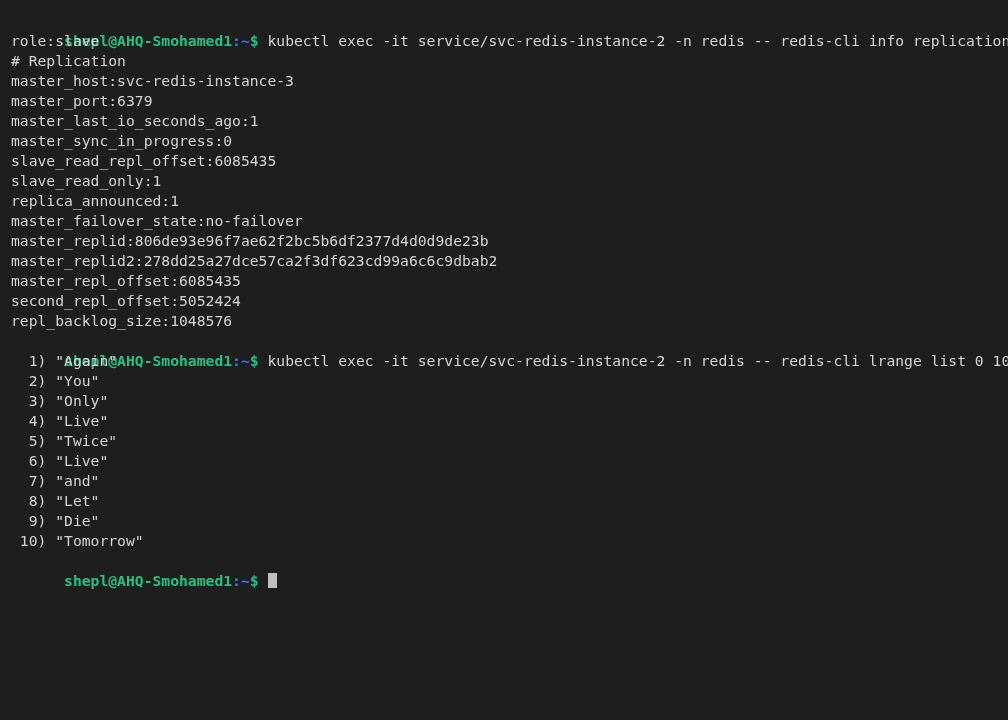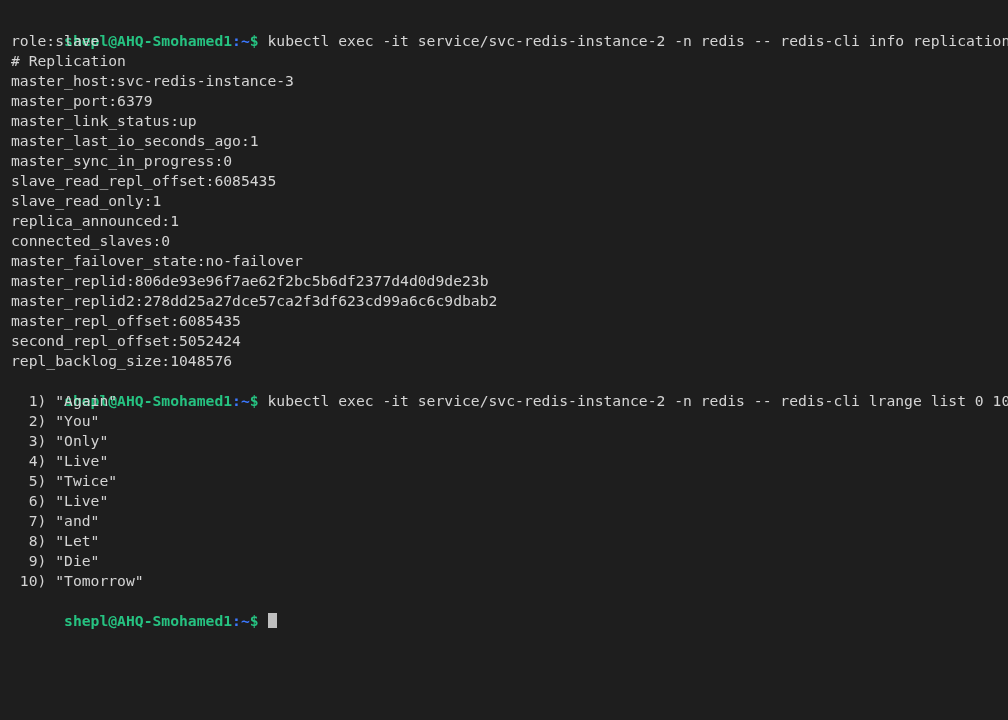--- a/index.html
+++ b/index.html
@@ -74,27 +74,25 @@
   <div class="screen">
 
     <div class="line">
       <span class="seg user">shepl@AHQ-Smohamed1</span><span class="seg punct-colon">:</span><span class="seg path">~</span><span class="seg dollar">$</span><span class="seg cmd"> kubectl exec -it service/svc-redis-instance-2 -n redis -- redis-cli info replication</span>
     </div>
 
     <div class="line out">role:slave</div>
     <div class="line out"># Replication</div>
     <div class="line out">master_host:svc-redis-instance-3</div>
     <div class="line out">master_port:6379</div>
-    <div class="line out">master_link_status:up</div>
     <div class="line out">master_last_io_seconds_ago:1</div>
     <div class="line out">master_sync_in_progress:0</div>
     <div class="line out">slave_read_repl_offset:6085435</div>
     <div class="line out">slave_read_only:1</div>
     <div class="line out">replica_announced:1</div>
-    <div class="line out">connected_slaves:0</div>
     <div class="line out">master_failover_state:no-failover</div>
     <div class="line out">master_replid:806de93e96f7ae62f2bc5b6df2377d4d0d9de23b</div>
     <div class="line out">master_replid2:278dd25a27dce57ca2f3df623cd99a6c6c9dbab2</div>
     <div class="line out">master_repl_offset:6085435</div>
     <div class="line out">second_repl_offset:5052424</div>
     <div class="line out">repl_backlog_size:1048576</div>
 
     <div class="line">
       <span class="seg user">shepl@AHQ-Smohamed1</span><span class="seg punct-colon">:</span><span class="seg path">~</span><span class="seg dollar">$</span><span class="seg cmd"> kubectl exec -it service/svc-redis-instance-2 -n redis -- redis-cli lrange list 0 100</span>
     </div>

